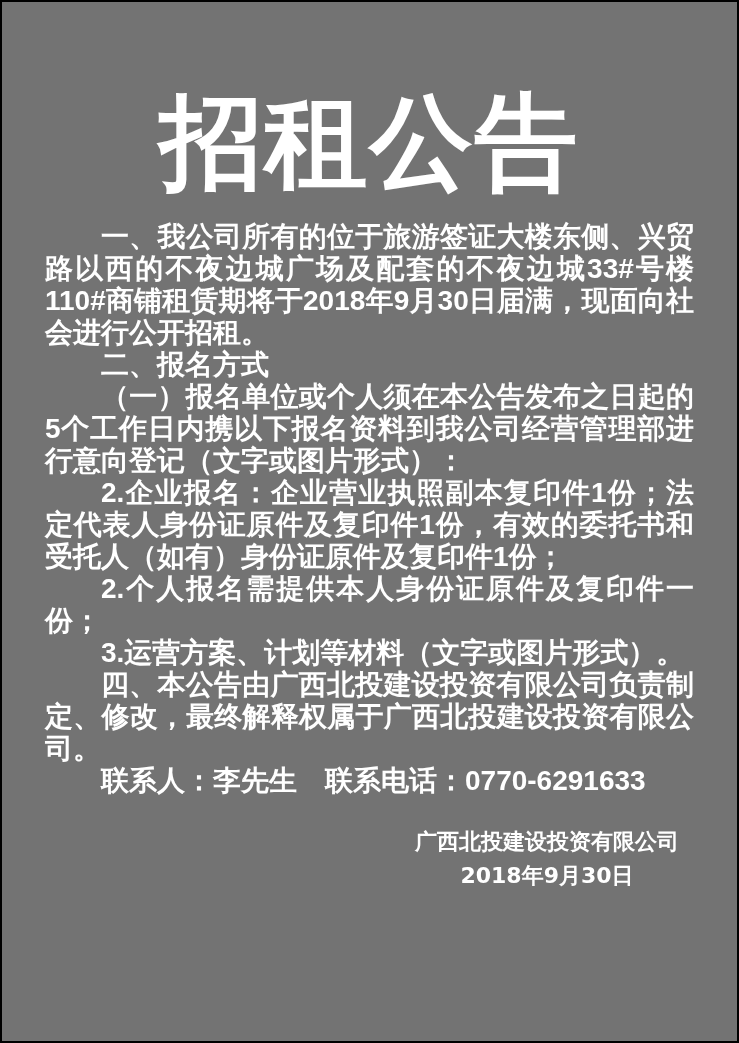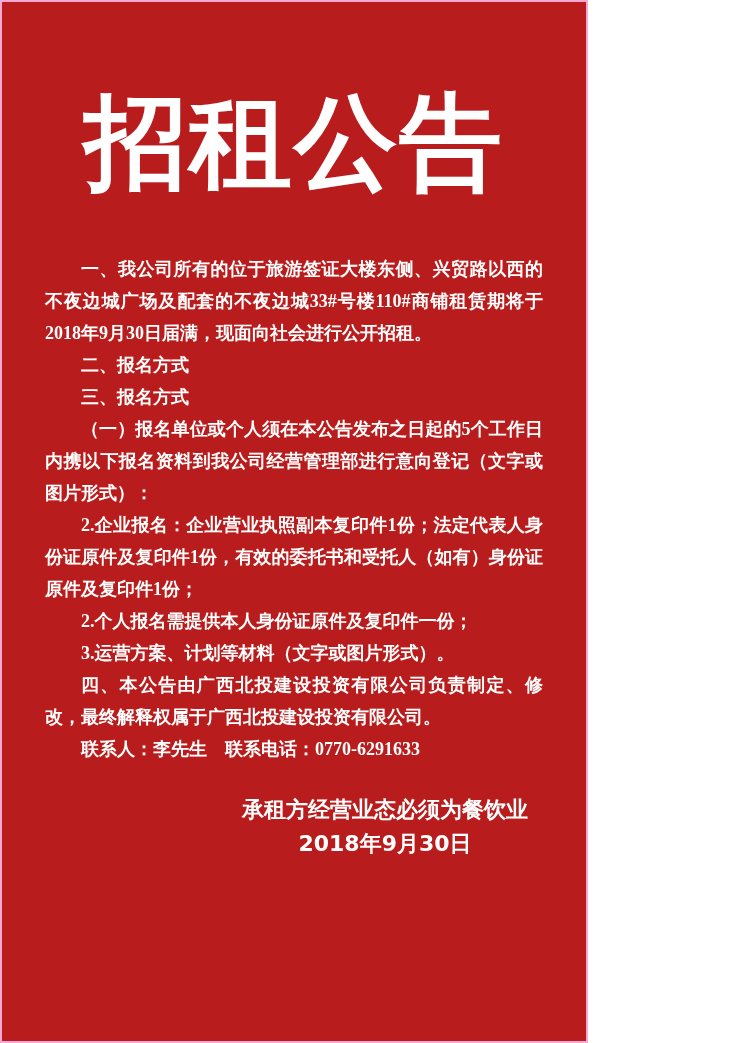--- a/index.html
+++ b/index.html
@@ -2,43 +2,43 @@
 <html><head>
 <meta charset="utf-8">
 <style>
   html, body {
     margin: 0;
     padding: 0;
     background: #ffffff;
   }
   .page {
     position: relative;
-    width: 588px;
+    width: 739px;
     height: 1043px;
     box-sizing: border-box;
-    background: #b91c1c;
-    border: 2px solid #f9a8d4;
+    background: #737373;
+    border: 2px solid #000000;
     overflow: hidden;
     color: #ffffff;
   }
   .title {
     margin: 84px 0 0 0;
     text-align: center;
     font-family: "DejaVu Serif", "Liberation Serif", serif;
     font-weight: bold;
     font-size: 103px;
     line-height: 1.08;
     letter-spacing: 2px;
     color: #ffffff;
   }
   .body-text {
-    margin: 56px 43px 0 43px;
-    font-family: Liberation Serif, serif;
+    margin: 24px 43px 0 43px;
+    font-family: Liberation Sans, sans-serif;
     font-weight: bold;
-    font-size: 18px;
+    font-size: 28px;
     line-height: 32px;
     text-align: justify;
     color: #ffffff;
   }
   .body-text p {
     margin: 0;
     padding: 0;
     text-indent: 2em;
   }
   .signature {
@@ -55,27 +55,26 @@
 </head>
 <body>
 
 <div class="page">
 
   <h1 class="title">招租公告</h1>
 
   <div class="body-text">
     <p>一、我公司所有的位于旅游签证大楼东侧、兴贸路以西的不夜边城广场及配套的不夜边城33#号楼110#商铺租赁期将于2018年9月30日届满，现面向社会进行公开招租。</p>
     <p>二、报名方式</p>
-    <p>三、报名方式</p>
     <p>（一）报名单位或个人须在本公告发布之日起的5个工作日内携以下报名资料到我公司经营管理部进行意向登记（文字或图片形式）：</p>
     <p>2.企业报名：企业营业执照副本复印件1份；法定代表人身份证原件及复印件1份，有效的委托书和受托人（如有）身份证原件及复印件1份；</p>
     <p>2.个人报名需提供本人身份证原件及复印件一份；</p>
     <p>3.运营方案、计划等材料（文字或图片形式）。</p>
     <p>四、本公告由广西北投建设投资有限公司负责制定、修改，最终解释权属于广西北投建设投资有限公司。</p>
     <p>联系人：李先生　联系电话：0770-6291633</p>
   </div>
 
   <div class="signature">
-    <div>承租方经营业态必须为餐饮业</div>
+    <div>广西北投建设投资有限公司</div>
     <div>2018年9月30日</div>
   </div>
 
 </div>
 
 </body></html>

